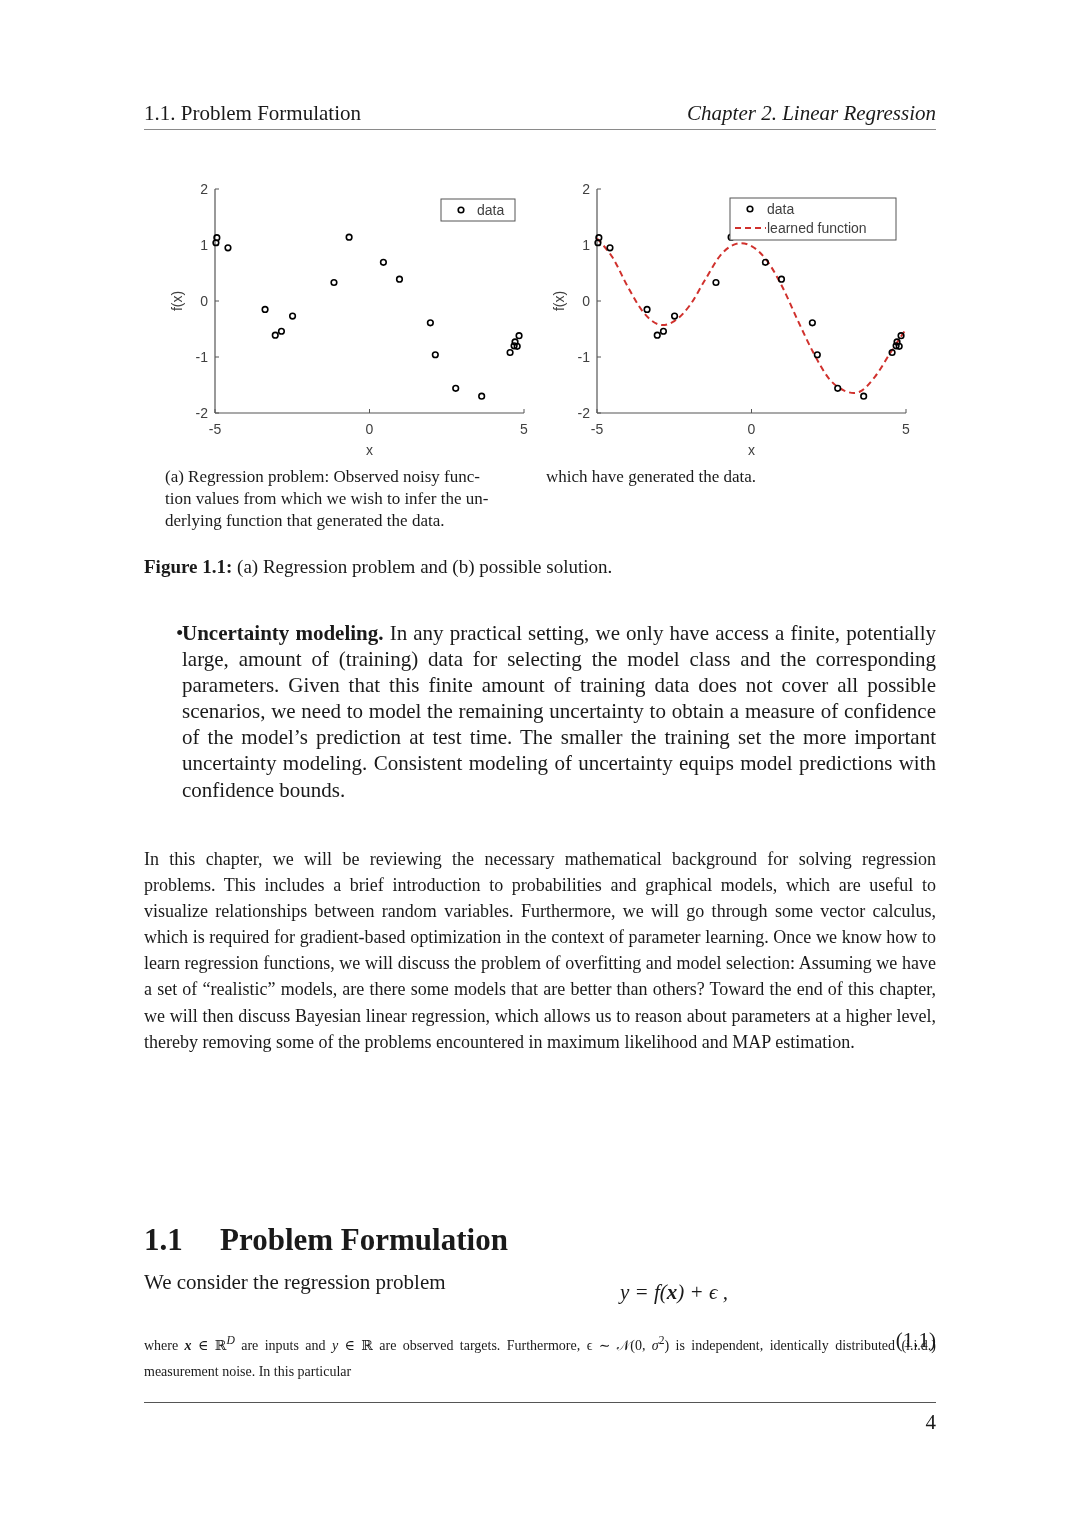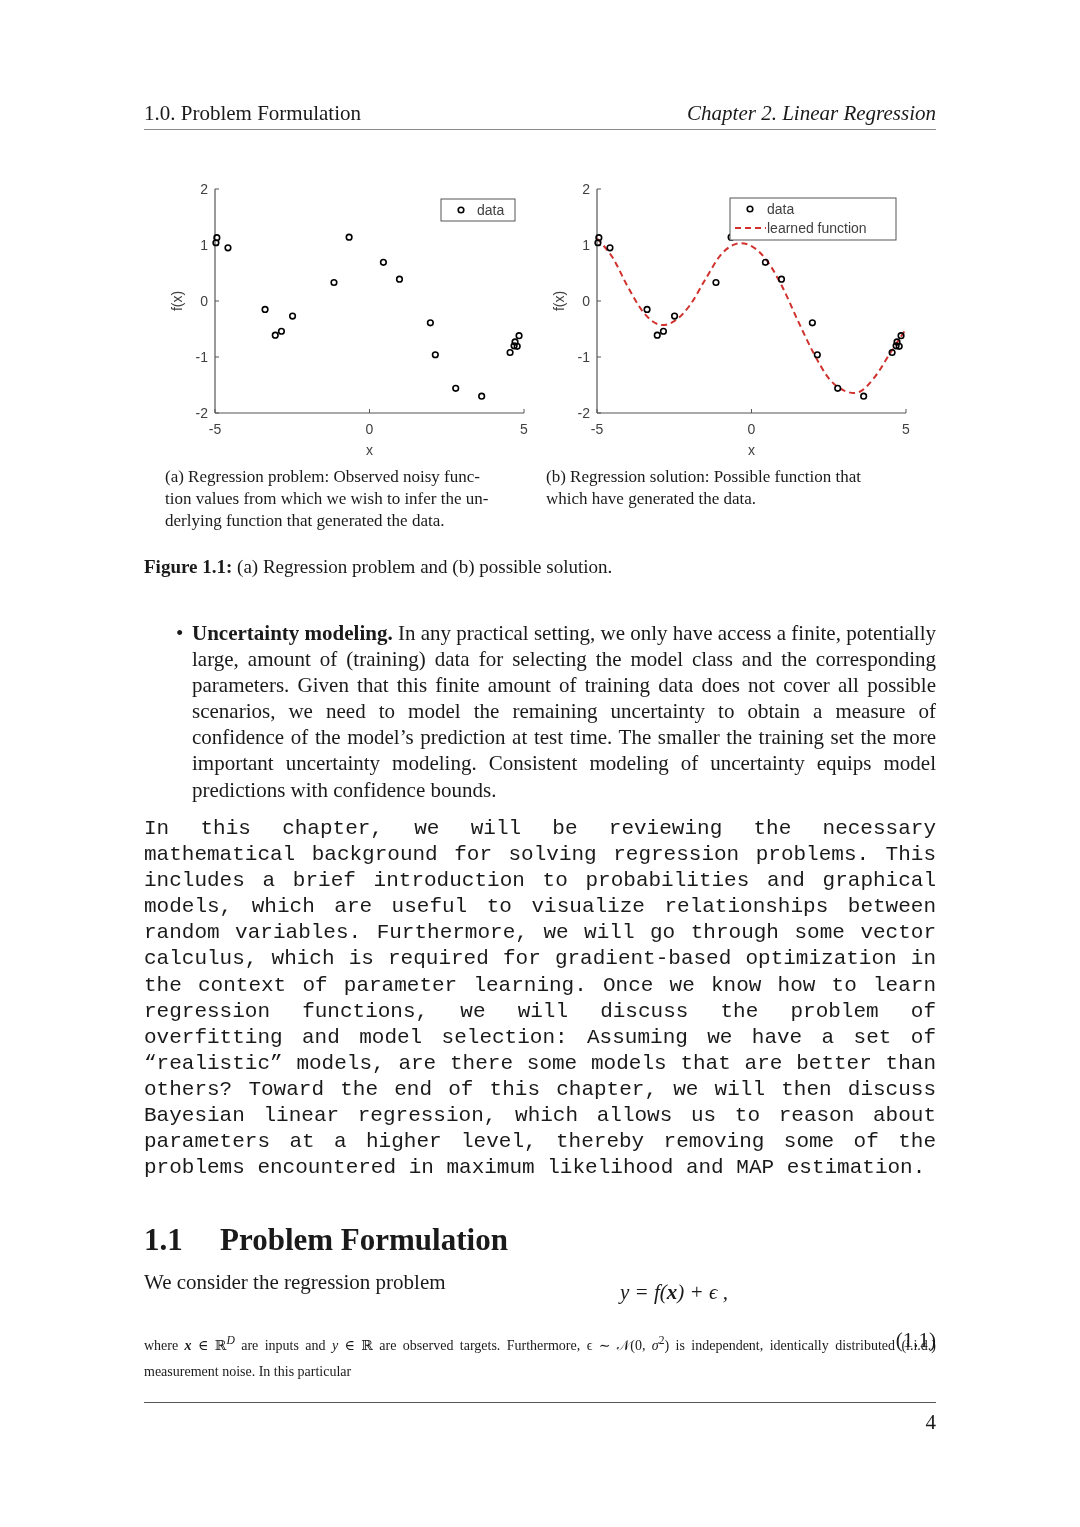--- a/index.html
+++ b/index.html
@@ -8,39 +8,39 @@
   .run-head { left:144px; top:99px; width:792px; height:30px; border-bottom:1.3px solid #8a8a8a; font-size:21px; }
   .run-head .l { position:absolute; left:0; top:2px; }
   .run-head .r { position:absolute; right:0; top:2px; font-style:italic; }
   .fig { top:170px; }
   .fig svg text { font-family:"Liberation Sans","DejaVu Sans",sans-serif; fill:#404040; }
   .subcap { font-size:17px; line-height:22px; }
   .figcap { left:144px; top:556px; width:792px; text-align:left; font-size:19px; }
   .figcap b { font-weight:bold; }
   .bullet { left:176px; top:620px; width:760px; font-size:21px; line-height:26.1px; text-align:justify; }
   .bullet .dot { position:absolute; left:0; top:0; }
-  .bullet .txt { margin-left:16px; }
-  .para { left:144px; top:816px; width:792px; font-size:21px; line-height:26.1px; text-align:justify;font-family:Liberation Mono, monospace; }
+  .bullet .txt { margin-left:6px; }
+  .para { left:144px; top:846px; width:792px; font-size:18px; line-height:26.1px; text-align:justify; }
   .sec { left:144px; top:1174px; font-size:31px; font-weight:bold; }
   .sec .num { display:inline-block; width:76px;margin-top:48px; }
   .p2 { left:144px; top:1234px; font-size:21px;margin-top:36px; }
   .eq { left:144px; top:1280px; width:792px; font-size:21px; }
   .eq .body { position:absolute; left:476px; font-style:italic; }
   .eq .num { position:absolute; right:0;margin-top:48px; }
   .p3 { left:144px; top:1328px; width:792px; font-size:14px; line-height:26.1px; text-align:justify; }
   .foot-rule { left:144px; top:1402px; width:792px; border-top:1.3px solid #555; }
   .pageno { right:144px; top:1410px; font-size:21px; }
   i.m { font-style:italic; }
   b.mb { font-weight:bold; font-style:italic; }
 </style>
 </head>
 <body>
 
 <div class="abs run-head">
-  <span class="l">1.0.  Problem Formulation</span>
+  <span class="l">1.1.  Problem Formulation</span>
   <span class="r">Chapter 2. Linear Regression</span>
 </div>
 
 <div class="abs fig" style="left:160px;">
   <svg id="plotA" width="380" height="290">
       <g>
         <line x1="55" y1="19" x2="55" y2="243" stroke="#555" stroke-width="1.2"></line>
         <line x1="55" y1="243" x2="364" y2="243" stroke="#555" stroke-width="1.2"></line>
         <line x1="55" y1="19" x2="59" y2="19" stroke="#555"></line>
         <text x="48" y="24" text-anchor="end" font-size="14">2</text>
@@ -143,21 +143,20 @@
       </g>
     </svg>
 </div>
 
 <div class="abs subcap" style="left:165px; top:466px; width:380px;">
   <div>(a) Regression problem: Observed noisy func-</div>
   <div>tion values from which we wish to infer the un-</div>
   <div>derlying function that generated the data.</div>
 </div>
 <div class="abs subcap" style="left:546px; top:466px; width:380px;">
-  <div>(b) Regression solution: Possible function that</div>
   <div>which have generated the data.</div>
 </div>
 
 <div class="abs figcap">
   <b>Figure 1.1:</b><span> (a) Regression problem and (b) possible solution.</span>
 </div>
 
 <div class="abs bullet">
   <span class="dot">•</span>
   <div class="txt"><b>Uncertainty modeling.</b><span> In any practical setting, we only have access a finite, potentially large, amount of (training) data for selecting the model class and the corresponding parameters. Given that this finite amount of training data does not cover all possible scenarios, we need to model the remaining uncertainty to obtain a measure of confidence of the model’s prediction at test time. The smaller the training set the more important uncertainty modeling. Consistent modeling of uncertainty equips model predictions with confidence bounds.</span></div>

